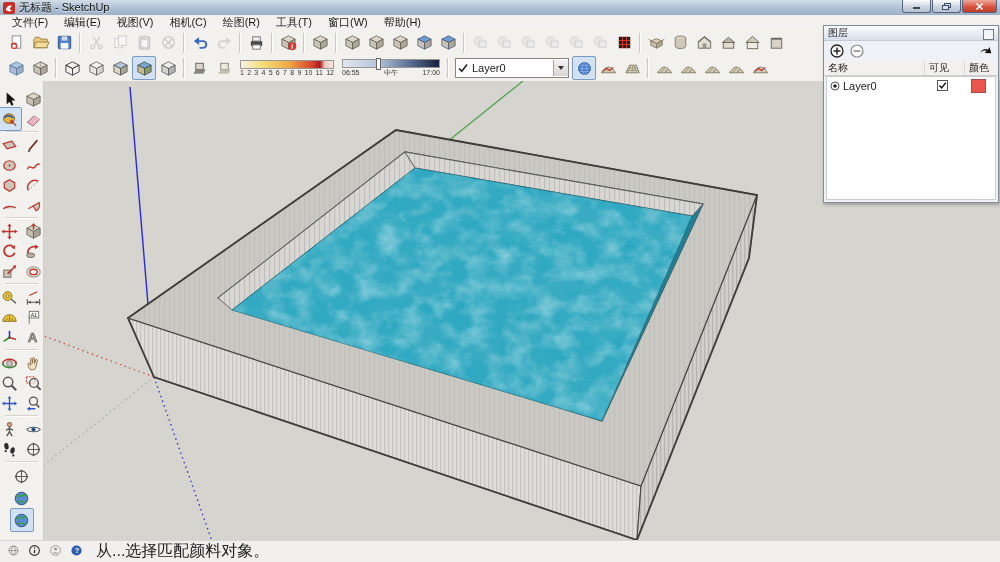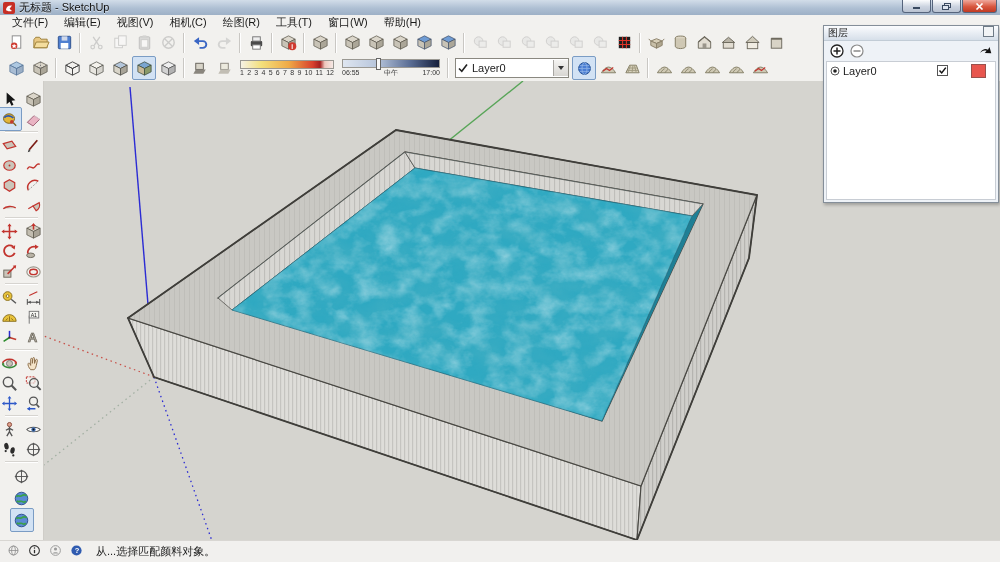--- a/index.html
+++ b/index.html
@@ -52,21 +52,21 @@
   .left-tb{position:absolute;top:81px;left:0;width:44px;height:460px;background:#f2f1ee;
     border-right:1px solid #cfcdc8;padding-top:8px;box-sizing:border-box;}
   .lt-row{display:flex;justify-content:center;gap:0px;height:20px;align-items:center;}
   .lt-sep{height:1px;background:#d6d4d0;border-bottom:1px solid #fff;margin:2px 5px;}
   .lt-single{display:flex;justify-content:center;height:22px;align-items:center;}
   
   .viewport{position:absolute;top:81px;left:44px;width:956px;height:460px;}
   
   .panel{position:absolute;left:823px;top:25px;width:176px;height:178px;background:#eef2f7;
     border:1px solid #848e99;box-shadow:1px 2px 3px rgba(0,0,0,.25);box-sizing:border-box;display:flex;flex-direction:column;}
-  .panel-header{height:14px;background:linear-gradient(#fbfcfe,#d6dfe9);display:flex;align-items:flex-start;
+  .panel-header{height:14px;background:linear-gradient(#fbfcfe,#d6dfe9);display:flex;align-items:flex-end;
     padding:0 4px;font-size:10px;color:#222;border-bottom:1px solid #c2ccd6;}
   .panel-box{margin-left:auto;width:9px;height:9px;border:1px solid #6e7a86;background:#f2f4f6;}
   .panel-btnrow{height:20px;display:flex;align-items:center;padding:0 6px;gap:6px;}
   .pcirc{width:14px;height:14px;}
   .panel-detail{margin-left:auto;width:14px;height:14px;}
   .panel-cols{display:flex;height:14px;font-size:10px;color:#222;background:#f2f1ef;
     border-bottom:1px solid #cfcdc8;align-items:center;}
   .pc{padding-left:4px;box-sizing:border-box;height:14px;display:flex;align-items:center;}
   .pc1{width:100px;}
   .pc2{width:40px;border-left:1px solid #d8d6d2;}
@@ -75,21 +75,21 @@
   .layer-row{height:17px;display:flex;align-items:center;font-size:11px;}
   .lr-name{width:96px;display:flex;align-items:center;gap:3px;padding-left:3px;}
   .lr-vis{width:40px;display:flex;justify-content:flex-start;padding-left:12px;box-sizing:border-box;}
   .lr-col{width:30px;display:flex;justify-content:flex-start;padding-left:6px;box-sizing:border-box;}
   .swatch{width:13px;height:12px;border:1px solid #99514c;}
   .cb{width:11px;height:11px;}
   
   .statusbar{position:absolute;left:0;right:0;bottom:0;height:21px;background:#f1f0ee;border-top:1px solid #d8d6d2;
     display:flex;align-items:center;padding:0 6px;gap:6px;}
   .sb-icon{width:15px;height:15px;}
-  .hint{font-size:11px;color:#222;margin-left:6px;}
+  .hint{font-size:16px;color:#222;margin-left:6px;}
   .sb-right{margin-left:auto;display:flex;align-items:center;gap:6px;}
   .sb-sep{width:1px;height:14px;background:#c9c7c3;border-right:1px solid #fff;}
   .value-label{font-size:11px;color:#222;}
   .value-box{width:158px;height:15px;background:#fff;border:1px solid #a8a6a2;font-size:11px;padding:0 3px;
     display:flex;align-items:center;color:#333;}
 </style>
 </head>
 <body>
 
 <div class="app">
@@ -844,20 +844,25 @@
         <path d="M7 3.5v7M3.5 7h7" stroke="#222" stroke-width="1.5"></path>
       </svg>
       <svg class="pcirc" viewBox="0 0 14 14">
         <circle cx="7" cy="7" r="6" fill="#fff" stroke="#8a8a8a" stroke-width="1.2"></circle>
         <path d="M3.5 7h7" stroke="#8a8a8a" stroke-width="1.5"></path>
       </svg>
       <svg class="panel-detail" viewBox="0 0 14 14">
         <path d="M2 9c2.5-4 5.5-4.6 8-3.2L11.5 3l1.8 6.3-6.5-.4 1.8-2.1C6 5.8 4 6.8 2 9z" fill="#111"></path>
       </svg>
     </div>
+    <div class="panel-cols" id="panelcols">
+        <div class="pc pc1">名称</div>
+        <div class="pc pc2">可见</div>
+        <div class="pc pc3">颜色</div>
+      </div>
     <div class="panel-list" id="panellist">
         <div class="layer-row">
           <span class="lr-name">
   <svg width="10" height="10" viewBox="0 0 10 10">
     <circle cx="5" cy="5" r="4" fill="#fff" stroke="#555"></circle>
               <circle cx="5" cy="5" r="1.8" fill="#222"></circle>
   </svg>
   <span>Layer0</span>
           </span>
   <span class="lr-vis">

